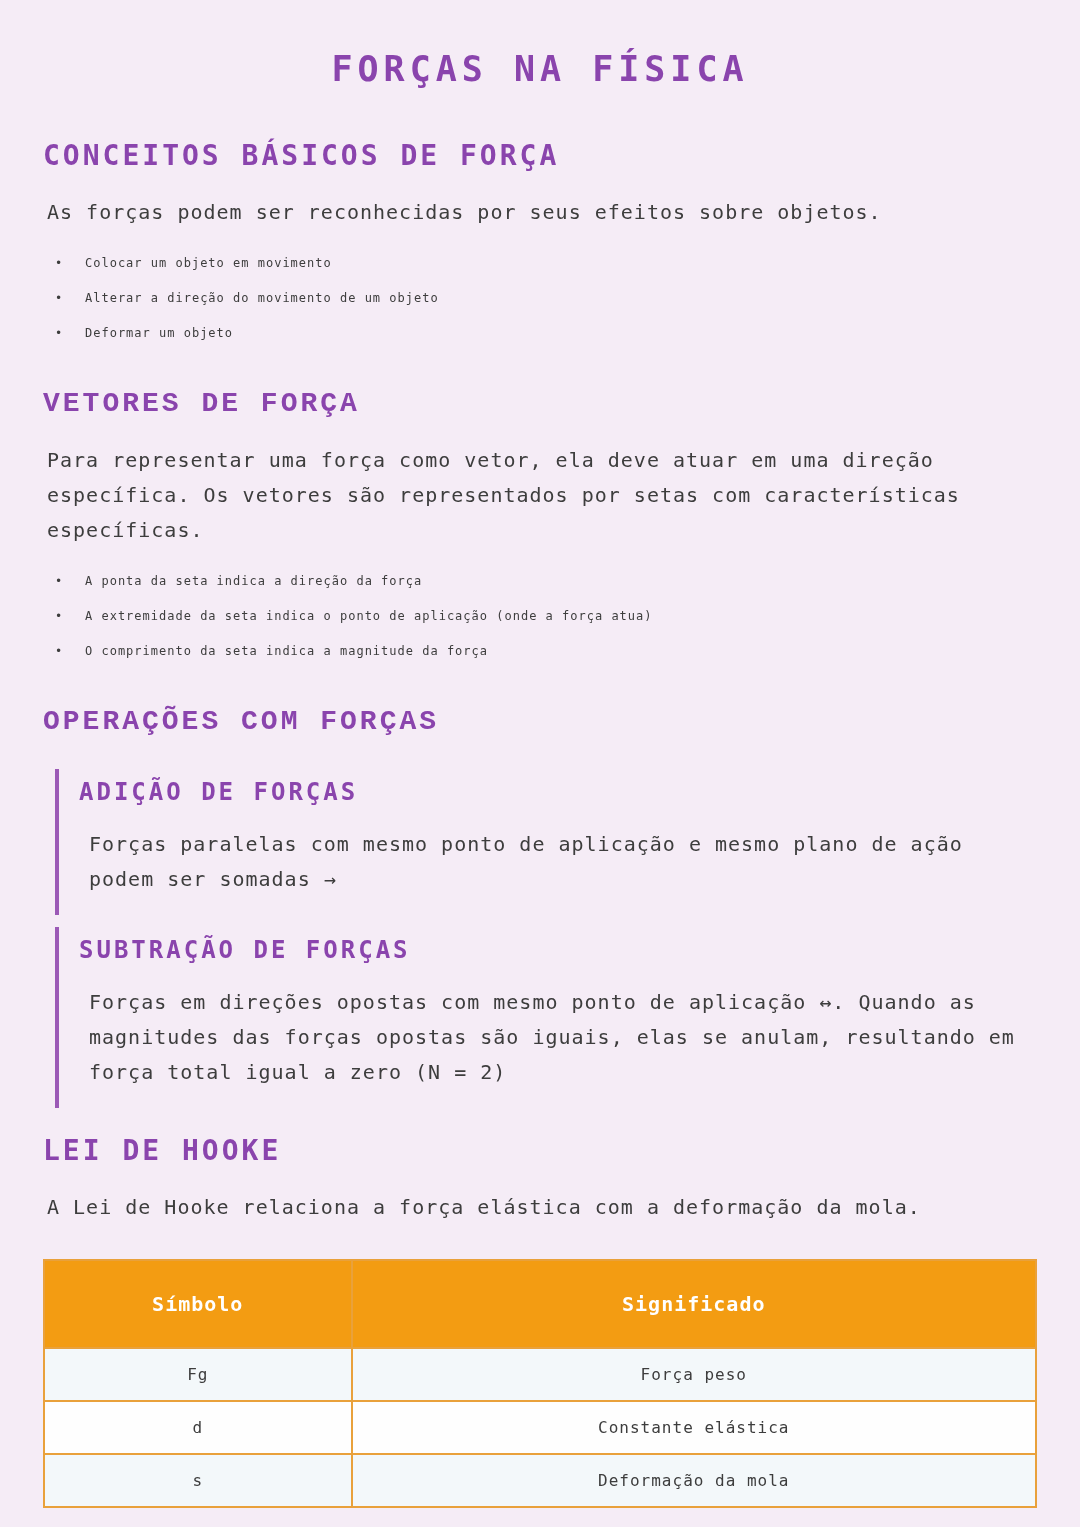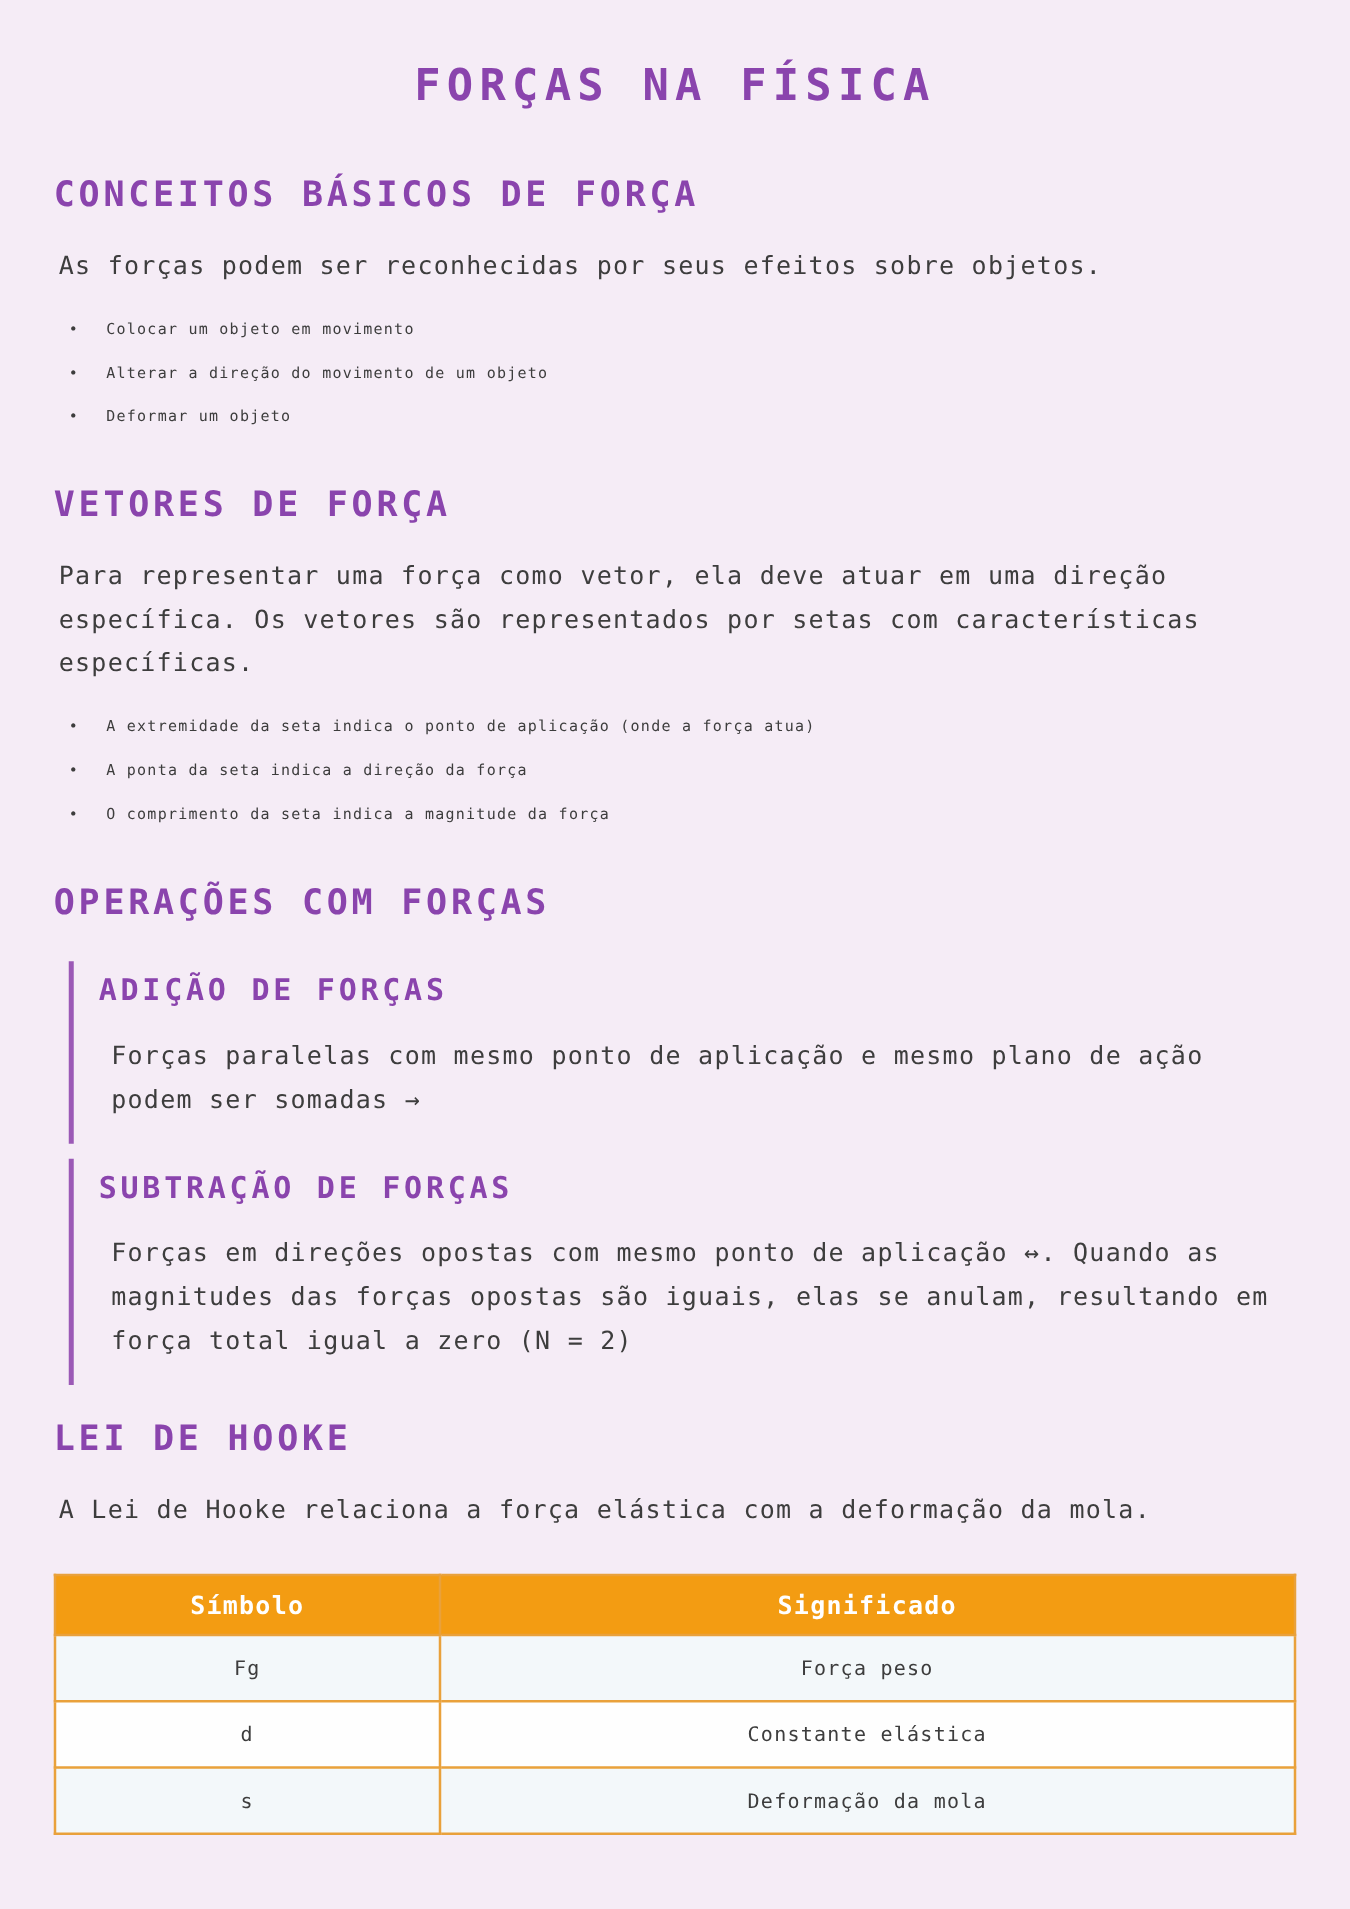--- a/index.html
+++ b/index.html
@@ -30,20 +30,21 @@
   .section-heading {
     margin: 50px 0 0 0;
     font-size: 28px;
     font-weight: bold;
     letter-spacing: 3px;
     color: #8a44ad;
     line-height: 34px;
   }
   .section-heading.tight {
     margin-top: 36px;
+    font-family: Liberation Mono, monospace;
   }
   .section-heading.hooke {
     margin-top: 26px;
   }
   .para {
     margin: 22px 0 0 4px;
     font-size: 20px;
     letter-spacing: 1px;
     line-height: 35px;
     max-width: 960px;
@@ -94,21 +95,21 @@
     margin-top: 34px;
     border-collapse: collapse;
     border: 2px solid #e9a13b;
   }
   .hooke-table th {
     background: #f39c12;
     color: #ffffff;
     font-size: 20px;
     font-weight: bold;
     letter-spacing: 1px;
-    padding: 11px 10px;
+    padding: 31px 10px;
     border: 2px solid #e9a13b;
     text-align: center;
   }
   .hooke-table td {
     font-size: 16px;
     letter-spacing: 1px;
     padding: 16px 10px;
     border: 2px solid #e9a13b;
     text-align: center;
     color: #3d3d3d;
@@ -134,22 +135,22 @@
   <p class="para">As forças podem ser reconhecidas por seus efeitos sobre objetos.</p>
   <ul class="bullets">
     <li class="bullet">Colocar um objeto em movimento</li>
     <li class="bullet">Alterar a direção do movimento de um objeto</li>
     <li class="bullet">Deformar um objeto</li>
   </ul>
 
   <h2 class="section-heading tight">VETORES DE FORÇA</h2>
   <p class="para">Para representar uma força como vetor, ela deve atuar em uma direção específica. Os vetores são representados por setas com características específicas.</p>
   <ul class="bullets">
+    <li class="bullet">A ponta da seta indica a direção da força</li>
     <li class="bullet">A extremidade da seta indica o ponto de aplicação (onde a força atua)</li>
-    <li class="bullet">A ponta da seta indica a direção da força</li>
     <li class="bullet">O comprimento da seta indica a magnitude da força</li>
   </ul>
 
   <h2 class="section-heading tight">OPERAÇÕES COM FORÇAS</h2>
 
   <div class="callout">
     <h3 class="callout-heading">ADIÇÃO DE FORÇAS</h3>
     <p class="callout-text">Forças paralelas com mesmo ponto de aplicação e mesmo plano de ação podem ser somadas →</p>
   </div>
 

